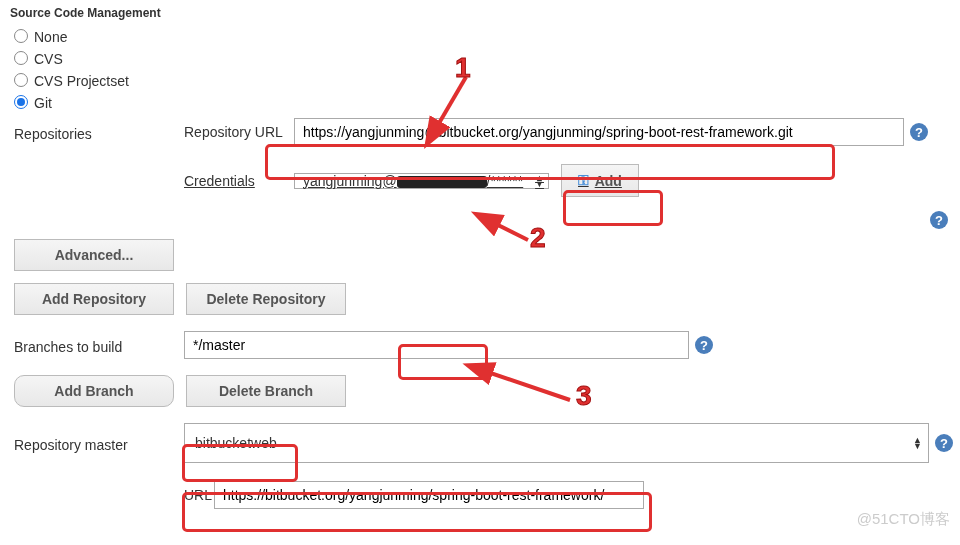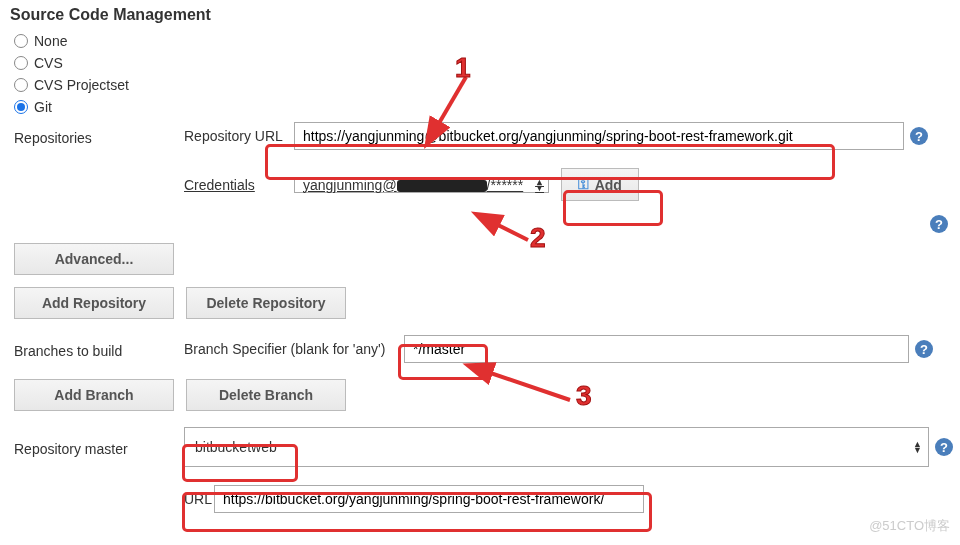--- a/index.html
+++ b/index.html
@@ -11,25 +11,25 @@
     color: #333;
     background: #fff;
     width: 960px;
     height: 545px;
     position: relative;
     overflow: hidden;
   }
   .section-title {
     font-weight: bold;
     padding: 6px 10px;
-    font-size: 16px;
+    font-size: 12px;
   }
   .radio-row {
     display: flex;
-    align-items: center;
+    align-items: flex-start;
     padding: 3px 14px;
     gap: 6px;
   }
   .radio {
     width: 14px; height: 14px;
     border: 1.5px solid #888;
     border-radius: 50%;
     position: relative;
     background: #fff;
   }
@@ -142,23 +142,23 @@
     position: absolute;
     font-family: "Arial Black", Arial, sans-serif;
     font-weight: 900;
     font-size: 28px;
     color: #e03030;
     -webkit-text-stroke: 1px #a01010;
     z-index: 56;
   }
   .watermark {
     position: absolute;
-    right: 10px; bottom: 10px;
+    right: 10px; bottom: 16px;
     color: #ccc;
-    font-size: 13px;
+    font-size: 15px;
   }
   .scribble {
     position: absolute;
     background: #222;
     border-radius: 3px;
     z-index: 10;
   }
 </style>
 </head>
 <body>
@@ -220,27 +220,26 @@
   <div class="btn-row">
     <button class="btn" style="width:160px;justify-content:center;">Advanced...</button>
   </div>
   <div class="btn-row">
     <button class="btn" style="width:160px;justify-content:center;">Add Repository</button>
     <button class="btn" style="width:160px;justify-content:center;">Delete Repository</button>
   </div>
 
   <div class="row" style="margin-top:6px;">
     <div class="col-label">Branches to build</div>
-    <div class="col-field-label-wide">Branch Specifier (blank for 'any')</div>
     <input type="text" class="input-branch" value="*/master" style="">
     <div class="help">?</div>
   </div>
 
   <div class="btn-row" style="margin-top:6px;">
-    <button class="btn" style="width:160px;justify-content:center;">Add Branch</button>
+    <button class="btn" style="width:160px;justify-content:center;border-radius:10px;">Add Branch</button>
     <button class="btn" style="width:160px;justify-content:center;">Delete Branch</button>
   </div>
 
   <div class="row" style="margin-top:6px;">
     <div class="col-label">Repository master</div>
     <div class="wide-select">
       <span>bitbucketweb</span>
       <span class="sel-arrows">
           <span>▲</span>
           <span>▼</span>

